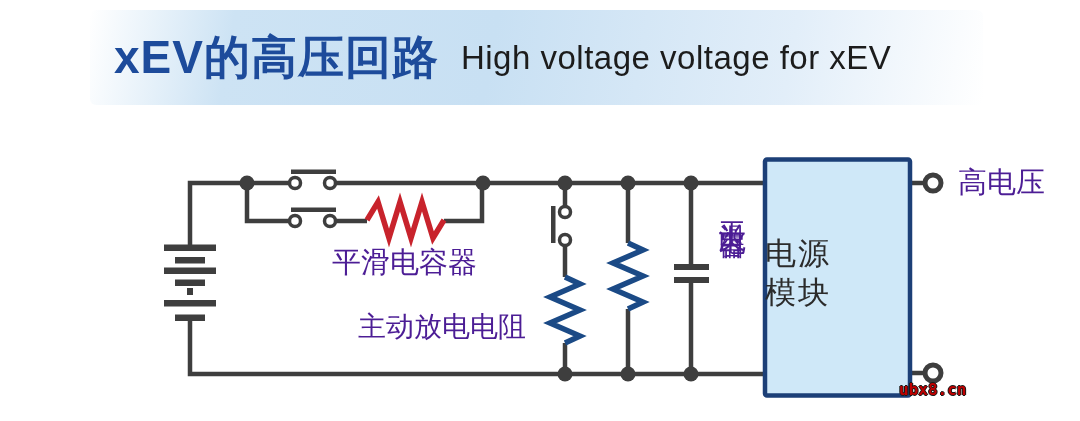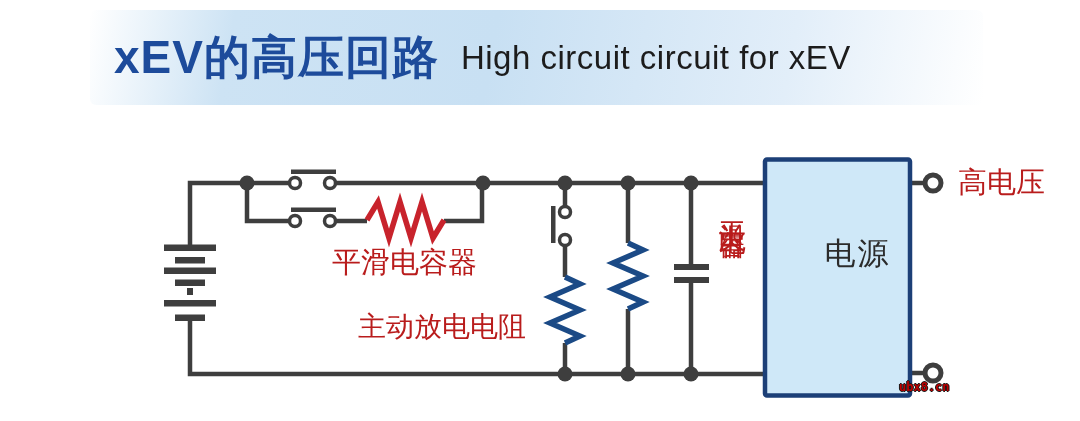--- a/index.html
+++ b/index.html
@@ -22,51 +22,51 @@
   .title-cn{
     font-size:46px;font-weight:800;color:#1d4b9b;letter-spacing:1px;
   }
   .title-en{
     font-size:33px;font-weight:400;color:#1c1c1c;letter-spacing:0.5px;
   }
   
   #circuit{position:absolute;left:0;top:0;}
   
   .lbl{
-    position:absolute;color:#b91c1c;font-size:29px;line-height:1.05;
+    position:absolute;color:#4c1d95;font-size:29px;line-height:1.05;
     white-space:nowrap;
   }
   #battery-label{left:18px;top:212px;}
   #precharge-label{left:332px;top:247px;}
   #discharge-label{left:358px;top:312px;font-size:28px;}
   #capacitor-label{
     left:718px;top:200px;height:160px;font-size:27px;
     writing-mode:vertical-rl;text-orientation:upright;letter-spacing:3px;
   }
   #module-label{
-    left:785px;top:234px;width:145px;text-align:center;
+    left:765px;top:234px;width:145px;text-align:left;
     font-size:31px;line-height:39px;color:#2b2b2b;letter-spacing:2px;
   }
   #hv-label{left:958px;top:167px;}
   #watermark{
     position:absolute;left:899px;top:380px;
     font-family:"DejaVu Sans Mono", monospace;
-    font-size:12px;font-weight:bold;color:#c00000;
+    font-size:16px;font-weight:bold;color:#c00000;
     text-shadow:-1px 0 #1a1a1a,1px 0 #1a1a1a,0 -1px #1a1a1a,0 1px #1a1a1a;
     letter-spacing:0px;
   }
 </style>
 </head>
 <body>
 
 <div id="stage">
 
   <div id="banner">
     <span class="title-cn">xEV的高压回路</span>
-    <span class="title-en">High circuit circuit for xEV</span>
+    <span class="title-en">High voltage voltage for xEV</span>
   </div>
 
   <svg id="circuit" width="1080" height="421" viewBox="0 0 1080 421">
     <g stroke="#3e3e3e" stroke-width="4.5" fill="none">
 
       <path d="M190,245 L190,183 L247,183"></path>
 
       <path d="M247,183 L289.5,183"></path>
       <path d="M335.5,183 L765,183"></path>
 
@@ -146,17 +146,18 @@
       <circle cx="933" cy="183" r="8" fill="#ffffff" stroke="#3e3e3e" stroke-width="5"></circle>
       <circle cx="933" cy="373" r="8" fill="#ffffff" stroke="#3e3e3e" stroke-width="5"></circle>
     </g>
   </svg>
 
   <div class="lbl" id="precharge-label">平滑电容器</div>
   <div class="lbl" id="discharge-label">主动放电电阻</div>
   <div class="lbl" id="capacitor-label">平滑电容器</div>
   <div class="lbl" id="module-label">
     <div>电源</div>
+    <div>模块</div>
   </div>
   <div class="lbl" id="hv-label">高电压</div>
 
   <div id="watermark">ubx8.cn</div>
 </div>
 
 </body></html>

